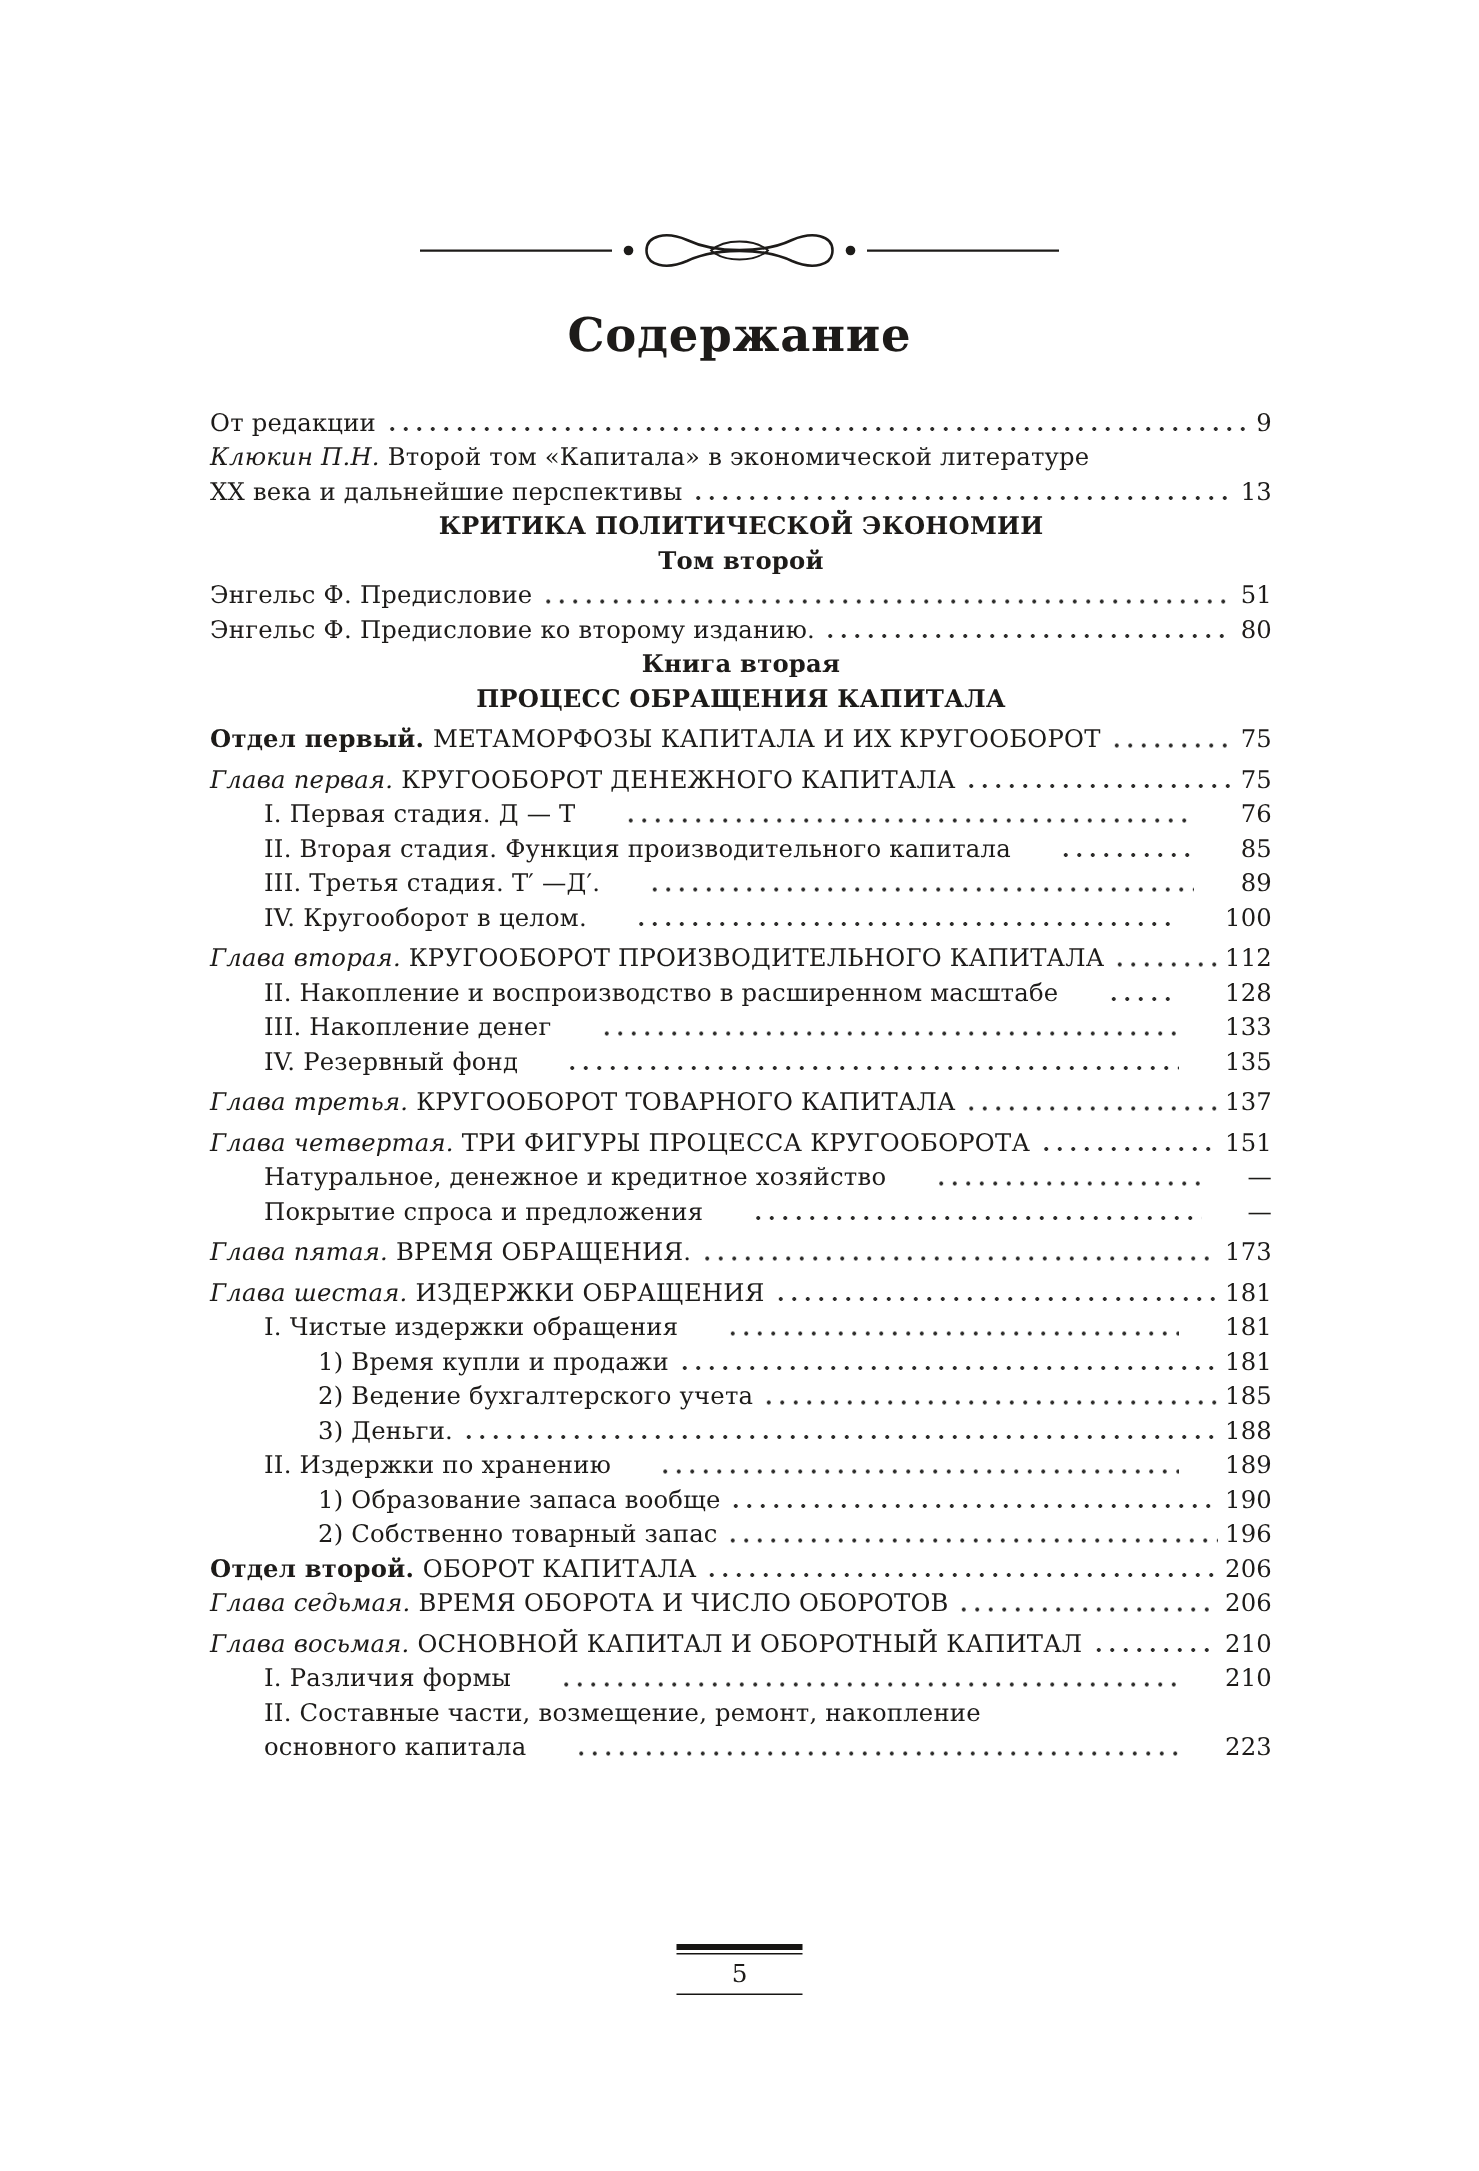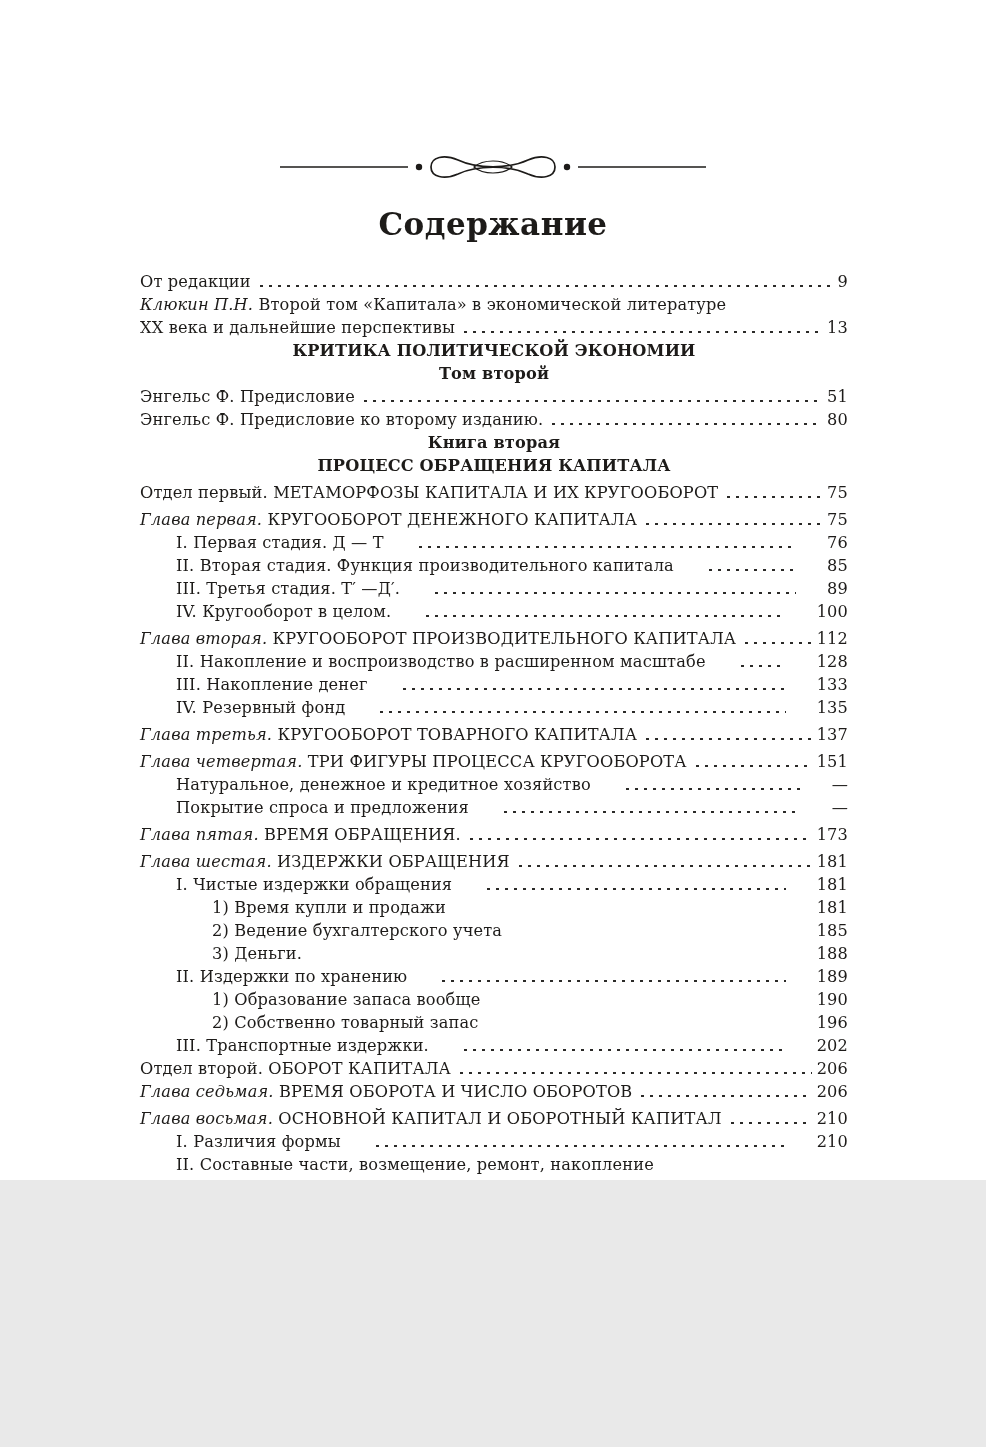--- a/index.html
+++ b/index.html
@@ -2,21 +2,21 @@
 <html lang="ru"><head>
 <meta charset="utf-8">
 <style>
   * { margin: 0; padding: 0; box-sizing: border-box; }
   html, body { background: #e9e9e9; }
   body { font-family: "DejaVu Serif", "Liberation Serif", serif; color: #1d1b19; }
 
   .sheet {
     position: relative;
     width: 986px;
-    height: 1180px;
+    height: 1447px;
     margin: 0 auto;
     background: #ffffff;
     overflow: hidden;
   }
 
   .ornament-wrap {
     padding-top: 150px;
     display: flex;
     justify-content: center;
   }
@@ -33,29 +33,29 @@
     margin: 28px 138px 0 140px; 
     font-size: 16.2px;
     line-height: 23px;
     letter-spacing: 0.15px;
   }
 
   .toc-line { display: flex; }
   .toc-line .label, .toc-line .prefix { white-space: nowrap; }
 
   .prefix.italic { font-style: italic; }
-  .prefix.bold   { font-weight: 400; text-align: right; }
+  .prefix.bold   { font-weight: 700; text-align: right; }
 
   .toc-heading {
     text-align: center;
     font-weight: 700;
   }
 
   .indent-1 { padding-left: 36px; gap: 26px; }
-  .indent-2 { padding-left: 72px; align-items: center; }
+  .indent-2 { padding-left: 72px; }
   .mt-1 { margin-top: 4px; }
   .mt-2 { }
 
   .dots {
     flex: 1 1 auto;
     min-width: 10px;
     margin: 0 5px 0 6px;
     background-image: radial-gradient(circle, #2b2a28 1.15px, rgba(0,0,0,0) 1.45px);
     background-size: 9px 4px;
     background-repeat: repeat-x;
@@ -238,25 +238,20 @@
       <div class="toc-line indent-2">
         <span class="label">1) Образование запаса вообще</span>
         <span class="dots"></span>
         <span class="pgnum">190</span>
       </div>
       <div class="toc-line indent-2">
         <span class="label">2) Собственно товарный запас</span>
         <span class="dots"></span>
         <span class="pgnum">196</span>
       </div>
-      <div class="toc-line indent-1">
-        <span class="label">III. Транспортные издержки.</span>
-        <span class="dots"></span>
-        <span class="pgnum">202</span>
-      </div>
       <div class="toc-line mt-2">
         <span class="prefix bold">Отдел второй.&nbsp;</span>
         <span class="label">ОБОРОТ КАПИТАЛА</span>
         <span class="dots"></span>
         <span class="pgnum">206</span>
       </div>
       <div class="toc-line mt-2">
         <span class="prefix italic">Глава седьмая.&nbsp;</span>
         <span class="label">ВРЕМЯ ОБОРОТА И ЧИСЛО ОБОРОТОВ</span>
         <span class="dots"></span>

